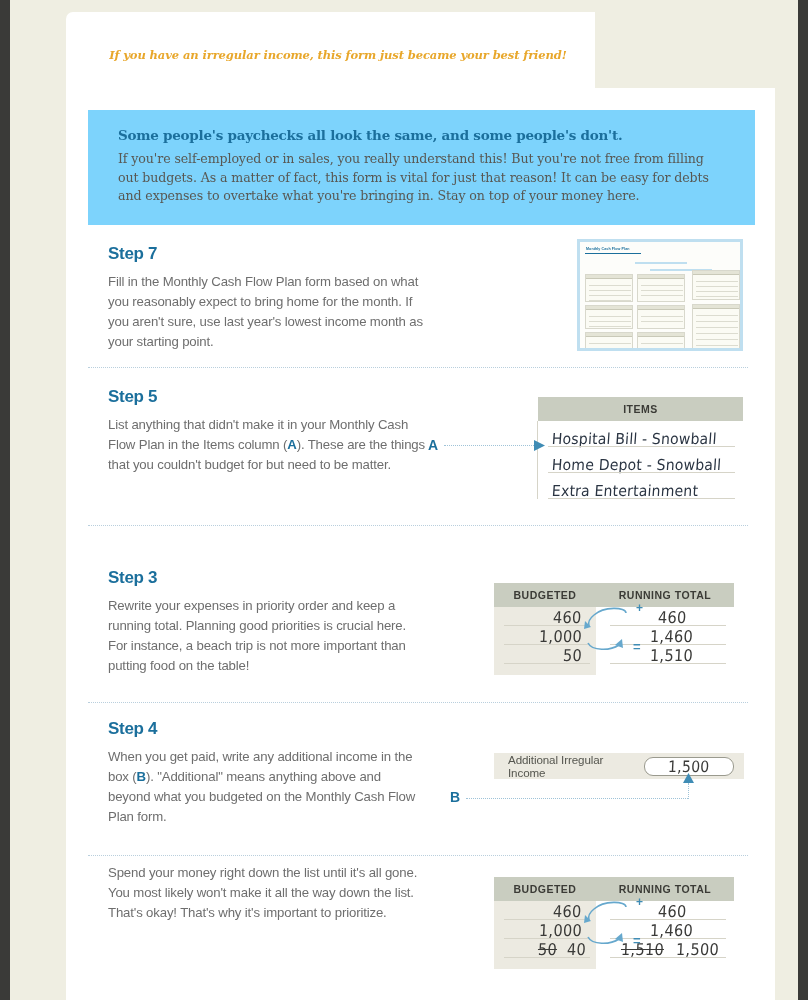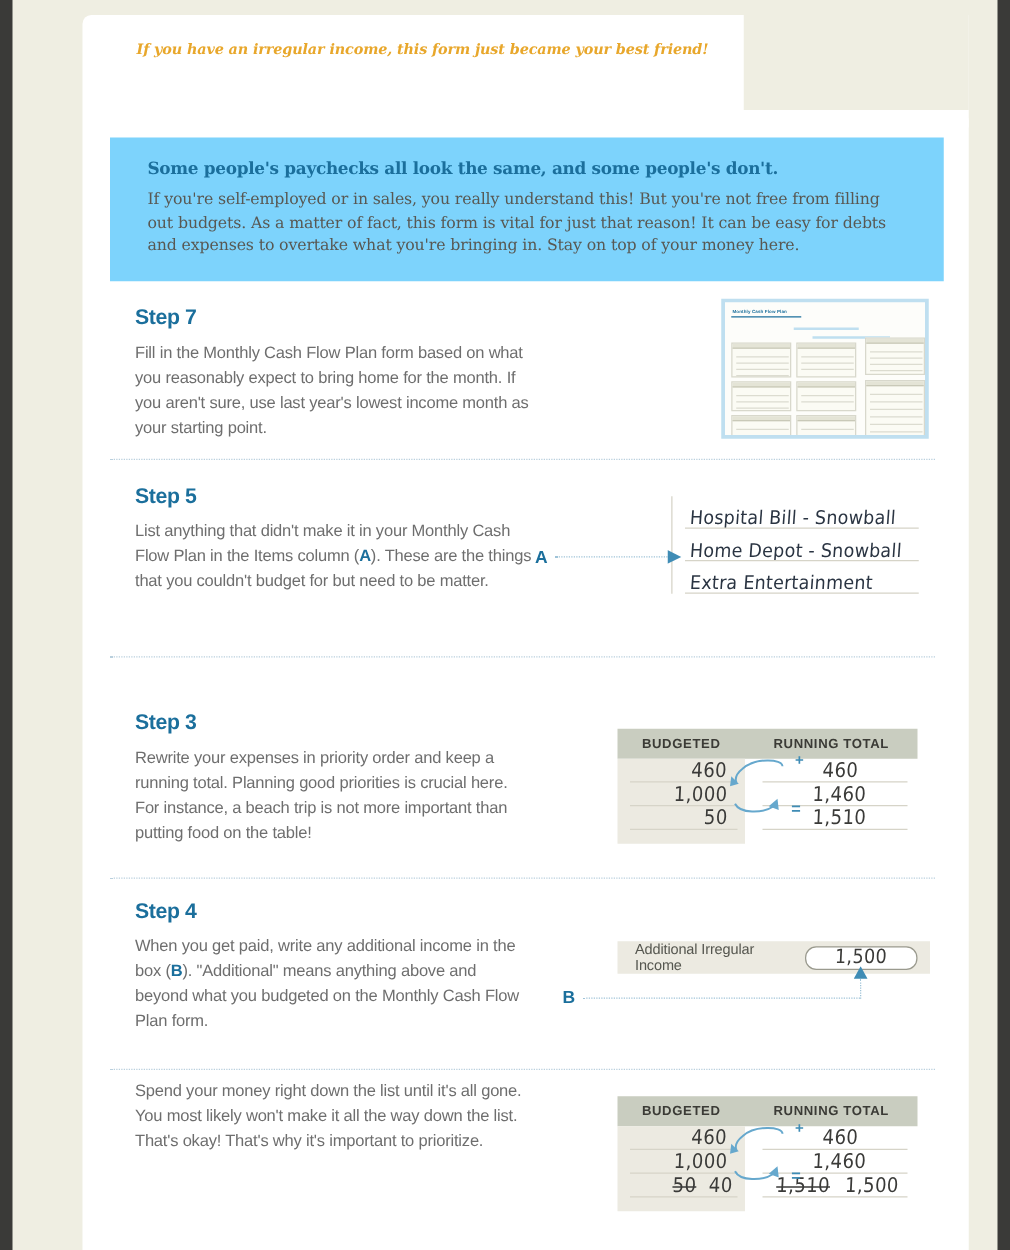--- a/index.html
+++ b/index.html
@@ -54,21 +54,21 @@
     line-height:1.05;
     margin:0;
     white-space:nowrap;
   }
   .subtitle{
     font-family:"DejaVu Serif", serif;
     font-style:italic;
     font-weight:700;
     font-size:11.5px;
     color:#e8a72b;
-    margin-top:6px;
+    margin-top:22px;
     letter-spacing:-0.1px;
   }
 
   
   .intro{
     position:absolute;
     left:22px; top:98px;
     width:667px;
     background:#7dd3fc;
     padding:17px 30px 19px 30px;
@@ -301,20 +301,23 @@
 
   <div class="divider" style="top:355px;"></div>
 
   <div class="step" style="top:375px;">
     <div class="step-left">
       <div class="step-title">Step 5</div>
       <div class="step-body"><span>List anything that didn't make it in your Monthly Cash Flow Plan in the Items column (</span><b>A</b><span>). These are the things that you couldn't budget for but need to be matter.</span></div>
     </div>
 
     <div class="tbl" style="left:450px; top:10px; width:205px;">
+      <div class="tbl-head">
+        <div class="th" style="width:205px;">ITEMS</div>
+      </div>
       <div class="tbl-body" style="height:78px; background:#ffffff;">
         <div style="position:absolute; left:-7px; top:0; bottom:0; width:7px; background:#ffffff; border-right:1px solid #d6d4c8;"></div>
         <div class="row" style="height:26px; padding-left:14px;">
           <span class="items-hand">Hospital Bill - Snowball</span>
           <div class="cell-line" style="left:10px; right:8px;"></div>
         </div>
         <div class="row" style="height:26px; padding-left:14px;">
           <span class="items-hand">Home Depot - Snowball</span>
           <div class="cell-line" style="left:10px; right:8px;"></div>
         </div>

